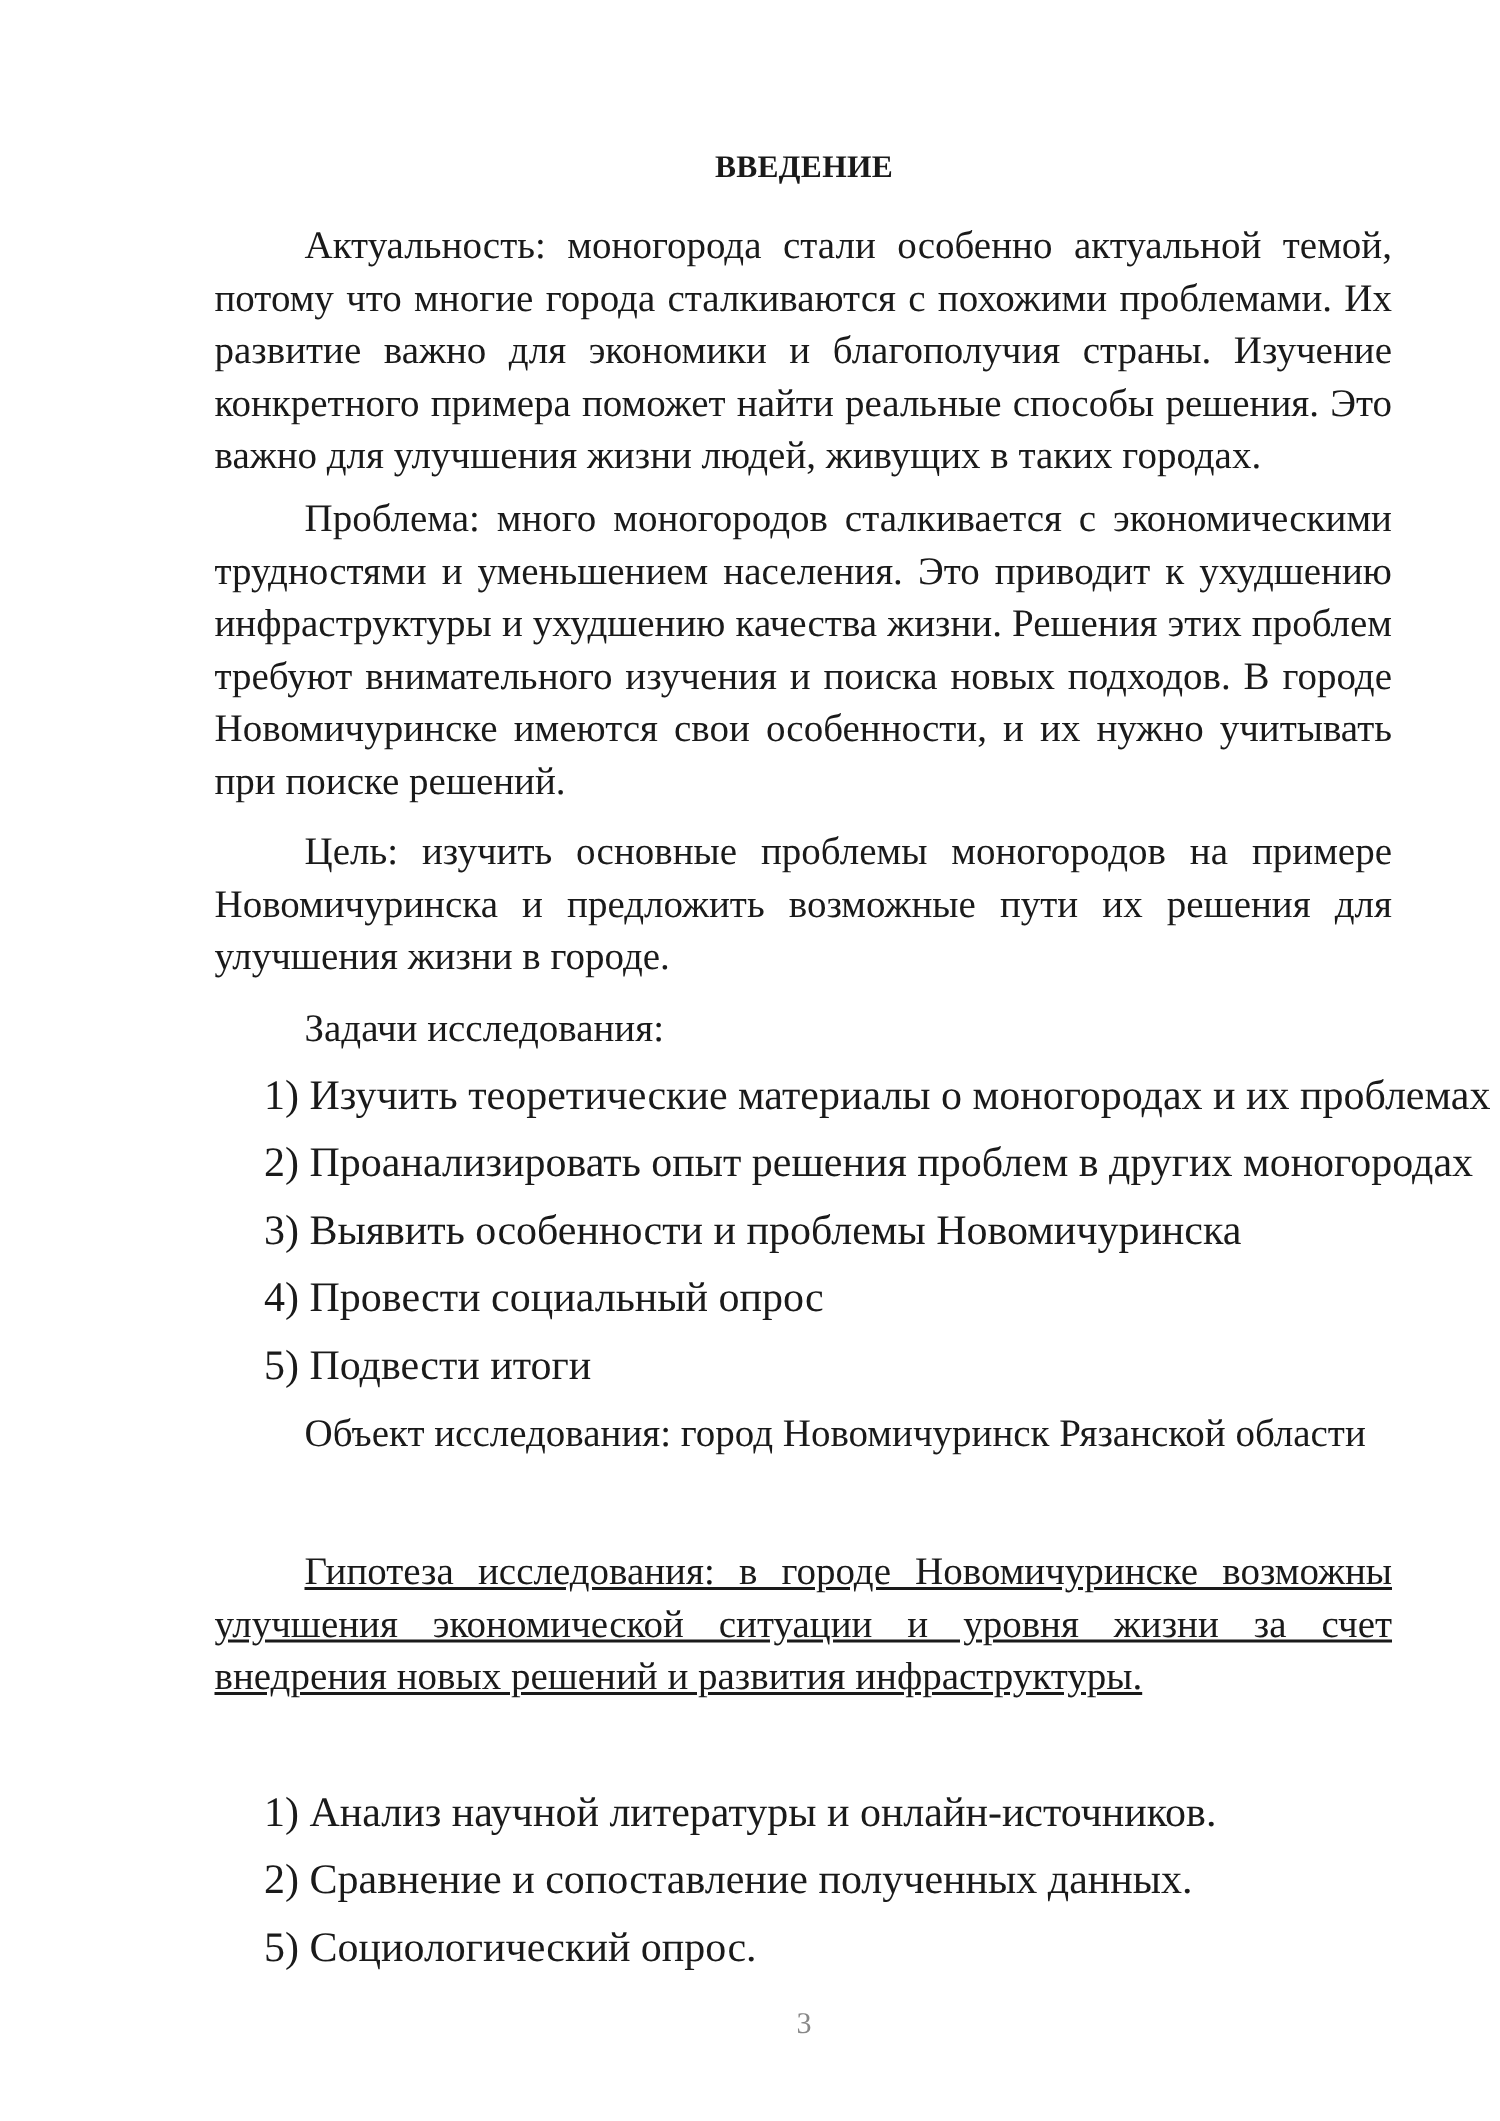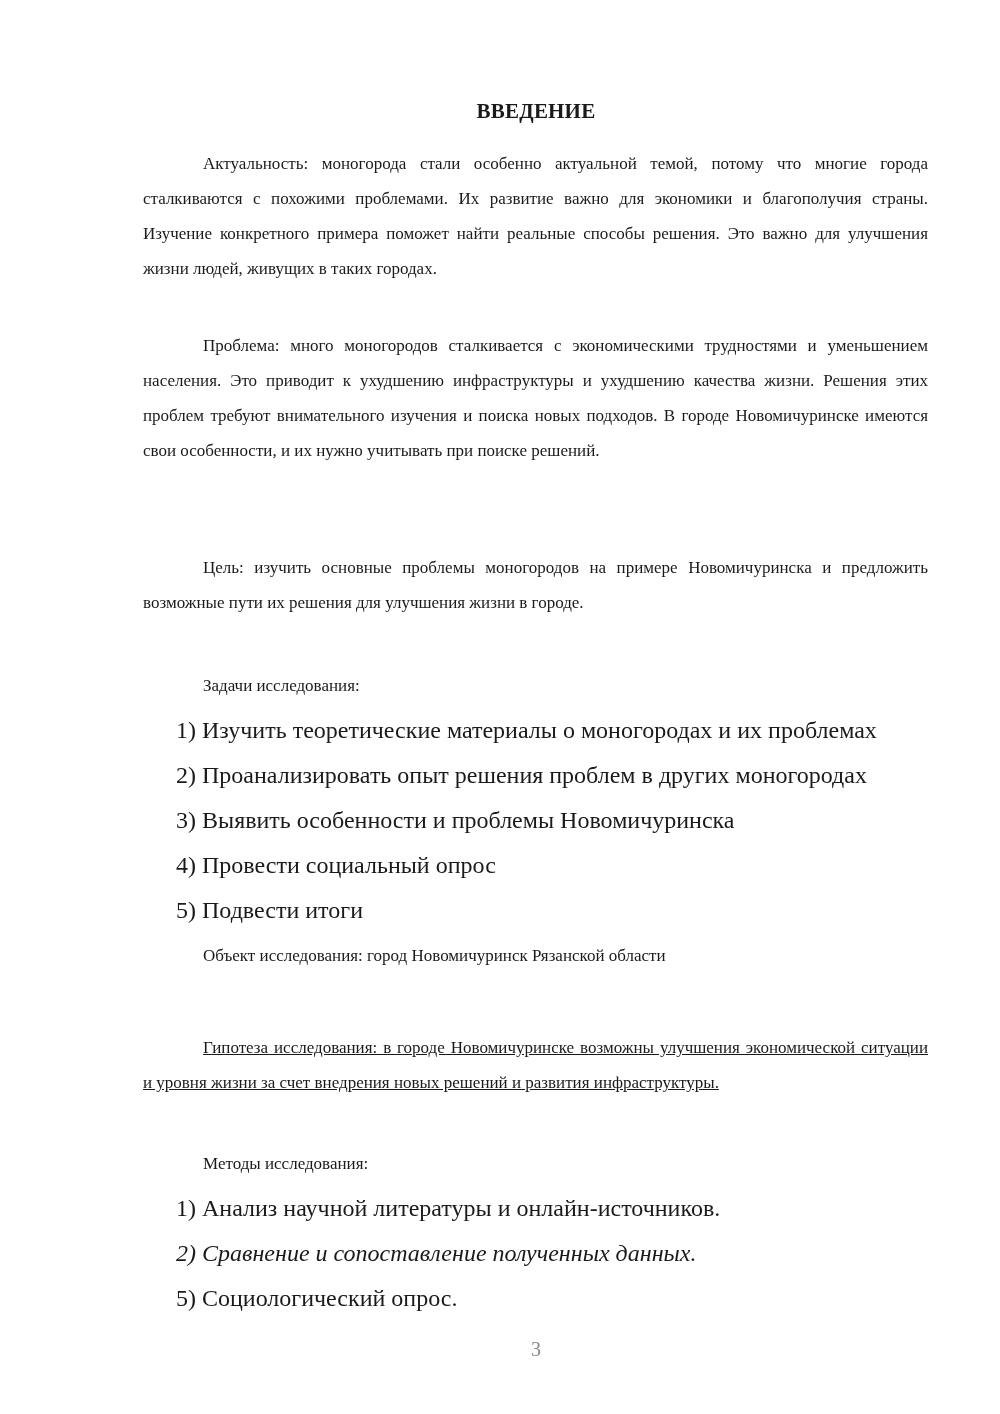--- a/index.html
+++ b/index.html
@@ -31,35 +31,35 @@
       text-align: center;
       font-weight: bold;
       font-size: 21px;
       letter-spacing: 0.2px;
       line-height: 30px;
     }
     .para {
       position: absolute;
       left: 143px;
       width: 785px;
-      font-size: 17px;
+      font-size: 26px;
       line-height: 35px;
       text-align: justify;
       text-align-last: left;
       text-indent: 60px;
       margin: 0;
     }
     .para.single {
       text-align: right;
     }
     .list-item {
       position: absolute;
       left: 176px;
       width: 760px;
-      font-size: 24px;
+      font-size: 28px;
       line-height: 35px;
       margin: 0;
       white-space: nowrap;
     }
     .page-number {
       position: absolute;
       left: 0;
       width: 1072px;
       top: 1334px;
       text-align: center;
@@ -89,23 +89,22 @@
     <p class="list-item" style="top:803px;">3) Выявить особенности и проблемы Новомичуринска</p>
     <p class="list-item" style="top:848px;">4) Провести социальный опрос</p>
     <p class="list-item" style="top:893px;">5) Подвести итоги</p>
   </div>
 
   <p class="para single" style="top:938px;">Объект исследования: город Новомичуринск Рязанской области</p>
 
 
   <p class="para" style="top:1030px;text-decoration:underline;">Гипотеза исследования: в городе Новомичуринске возможны улучшения экономической ситуации и уровня жизни за счет внедрения новых решений и развития инфраструктуры.</p>
 
-  <p class="para single" style="top:1146px;">Методы исследования:</p>
 
   <div>
     <p class="list-item" style="top:1191px;">1) Анализ научной литературы и онлайн-источников.</p>
-    <p class="list-item" style="top:1236px;font-style:italic;">2) Сравнение и сопоставление полученных данных.</p>
+    <p class="list-item" style="top:1236px;">2) Сравнение и сопоставление полученных данных.</p>
     <p class="list-item" style="top:1281px;">5) Социологический опрос.</p>
   </div>
 
   <div class="page-number">3</div>
 
 </div>
 
 </body></html>

